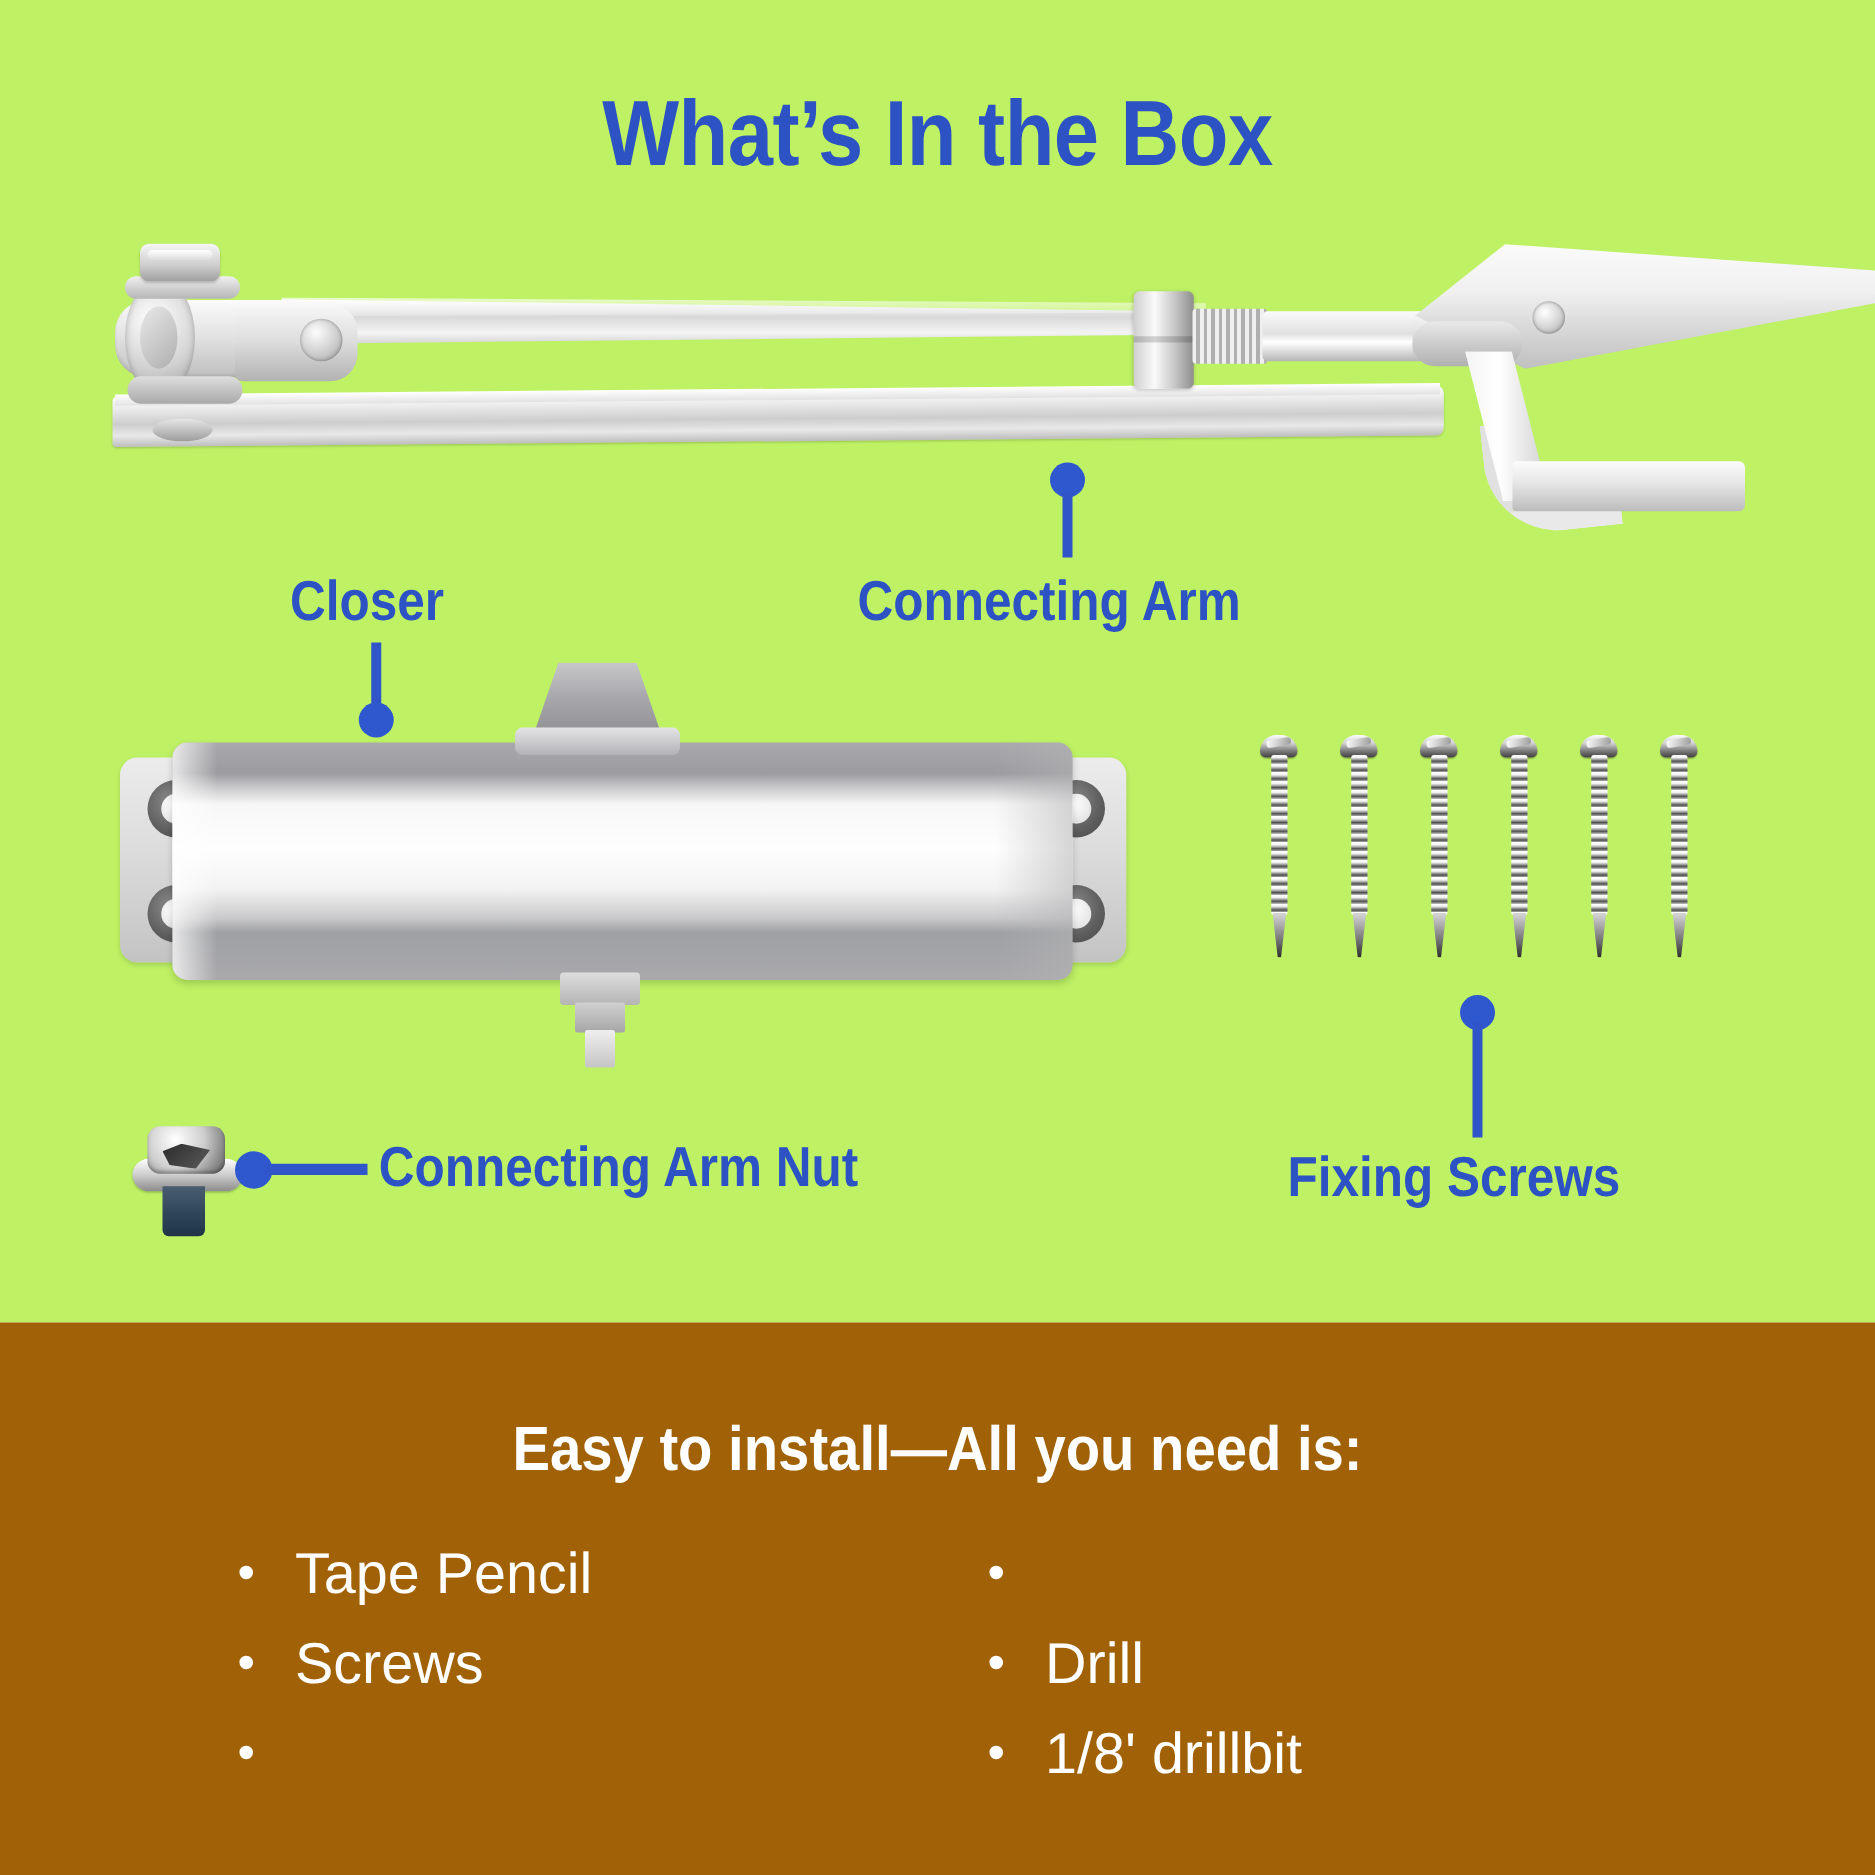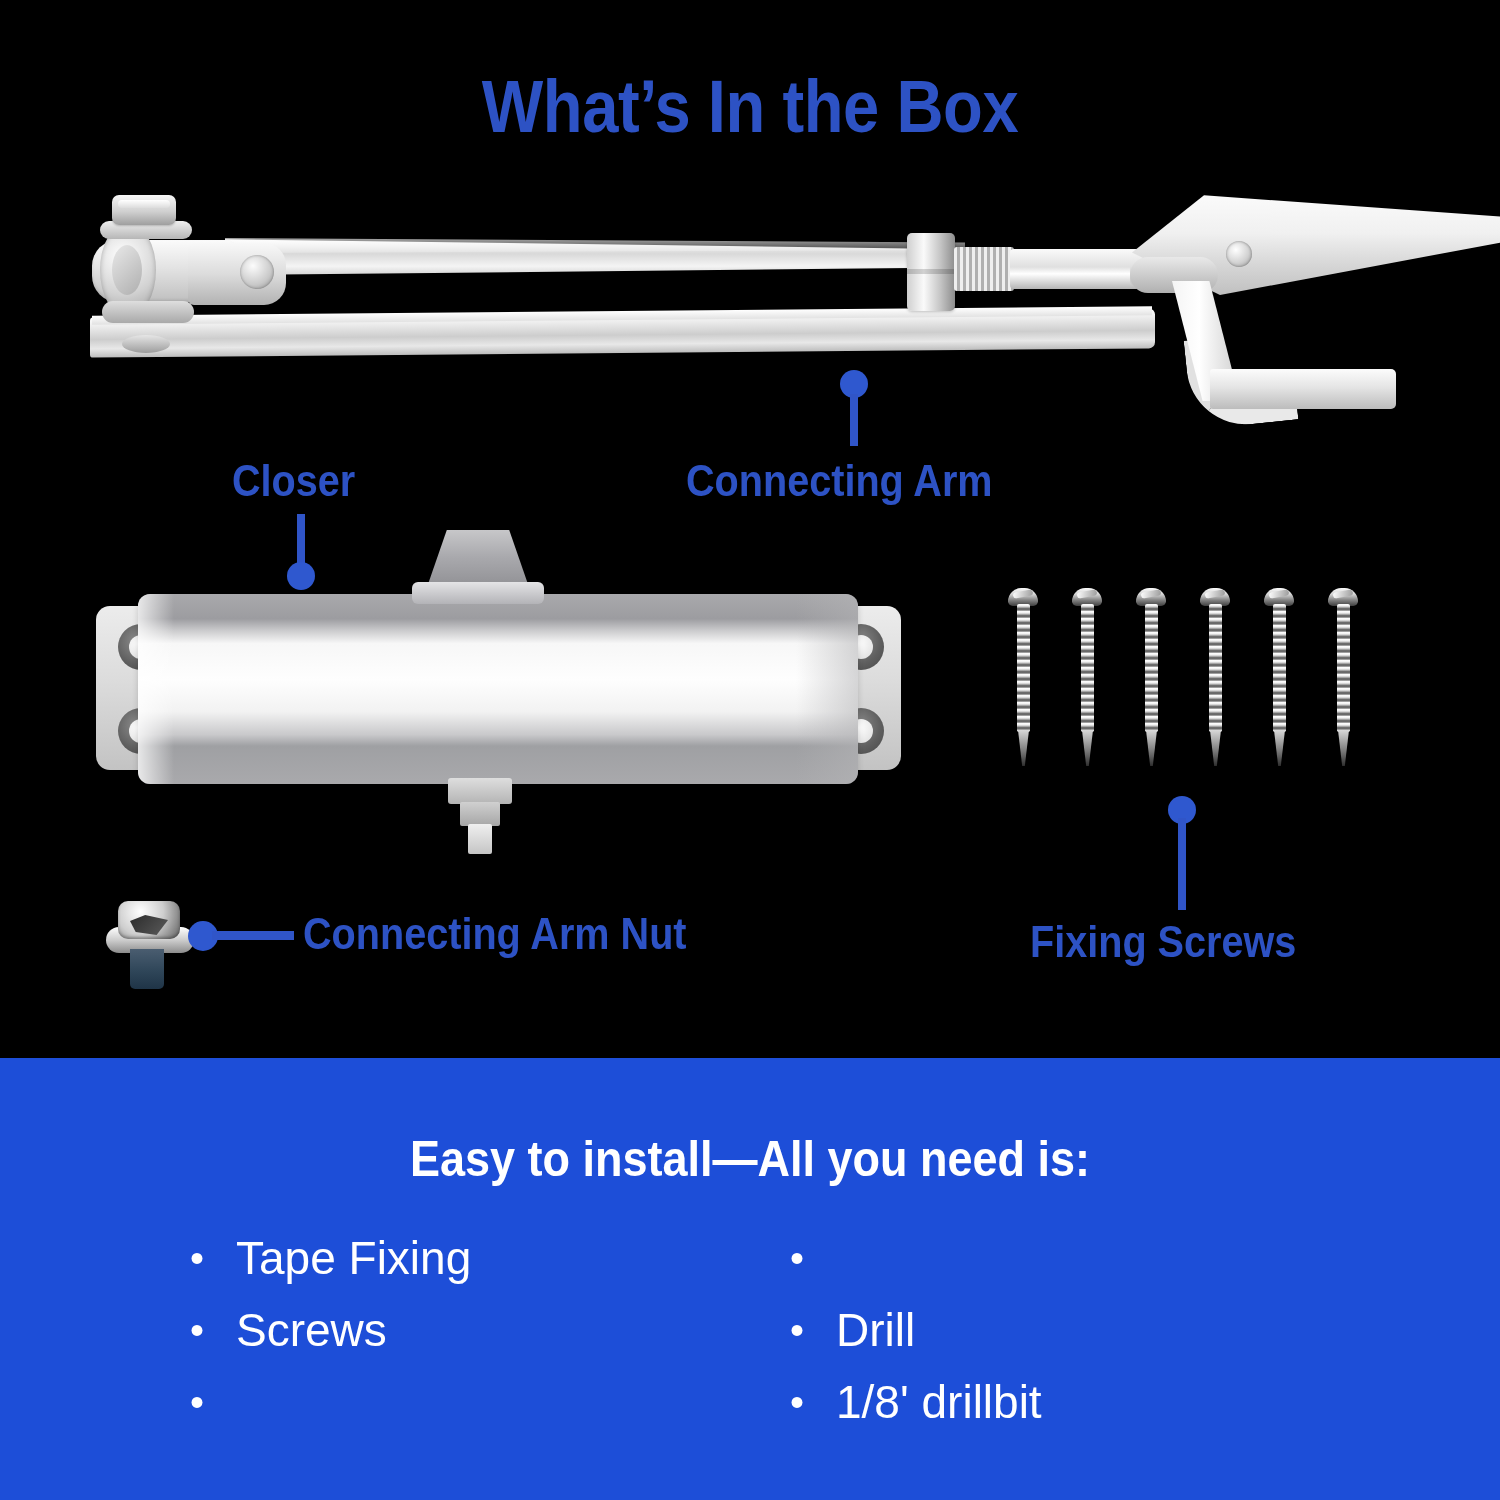--- a/index.html
+++ b/index.html
@@ -6,21 +6,21 @@
   body{
     width:1500px;height:1500px;
     background:#f4f4f3;
     font-family:"Liberation Sans", sans-serif;
     overflow:hidden;
     position:relative;
   }
   #page{position:relative;width:1500px;height:1500px;}
 
   
-  .top-panel{position:absolute;left:0;top:0;width:1500px;height:1058px;background:#000000;}
+  .top-panel{position:absolute;left:0;top:0;width:1500px;height:1058px;background:#bef264;}
 
   .title{
     position:absolute;left:0;top:64px;width:1500px;
     text-align:center;
     font-family:"Liberation Sans Narrow","Liberation Sans",sans-serif;
     font-weight:700;font-size:74px;letter-spacing:-0.5px;
     color:#2d52c4;
     transform:scaleX(0.88);
   }
 
@@ -283,21 +283,21 @@
   }
   .nut-shank{
     position:absolute;left:30px;top:54px;width:34px;height:40px;
     background:linear-gradient(to bottom,#4a5d70,#2f4659 55%,#1f3447);
     border-radius:0 0 5px 5px;
   }
 
   
   .blue-panel{
     position:absolute;left:0;top:1058px;width:1500px;height:442px;
-    background:#1d4ed8;
+    background:#a16207;
   }
   .panel-heading{
     position:absolute;left:0;top:72px;width:1500px;text-align:center;
     font-family:"Liberation Sans Narrow","Liberation Sans",sans-serif;
     font-weight:700;font-size:50px;color:#ffffff;
     transform:scaleX(0.9);
   }
   .cols{position:absolute;left:0;top:170px;width:1500px;display:flex;}
   .col{width:570px;}
   .col.left{margin-left:190px;}
@@ -426,21 +426,21 @@
 
   <div class="blue-panel">
 
     <div class="panel-heading">Easy to install—All you need is:</div>
 
     <div class="cols">
 
       <div class="col left">
         <div class="bullet-row">
           <span class="bullet-dot">•</span>
-          <span class="bullet-text">Tape Fixing</span>
+          <span class="bullet-text">Tape Pencil</span>
         </div>
         <div class="bullet-row">
           <span class="bullet-dot">•</span>
           <span class="bullet-text">Screws</span>
         </div>
         <div class="bullet-row">
           <span class="bullet-dot">•</span>
         </div>
       </div>
 

